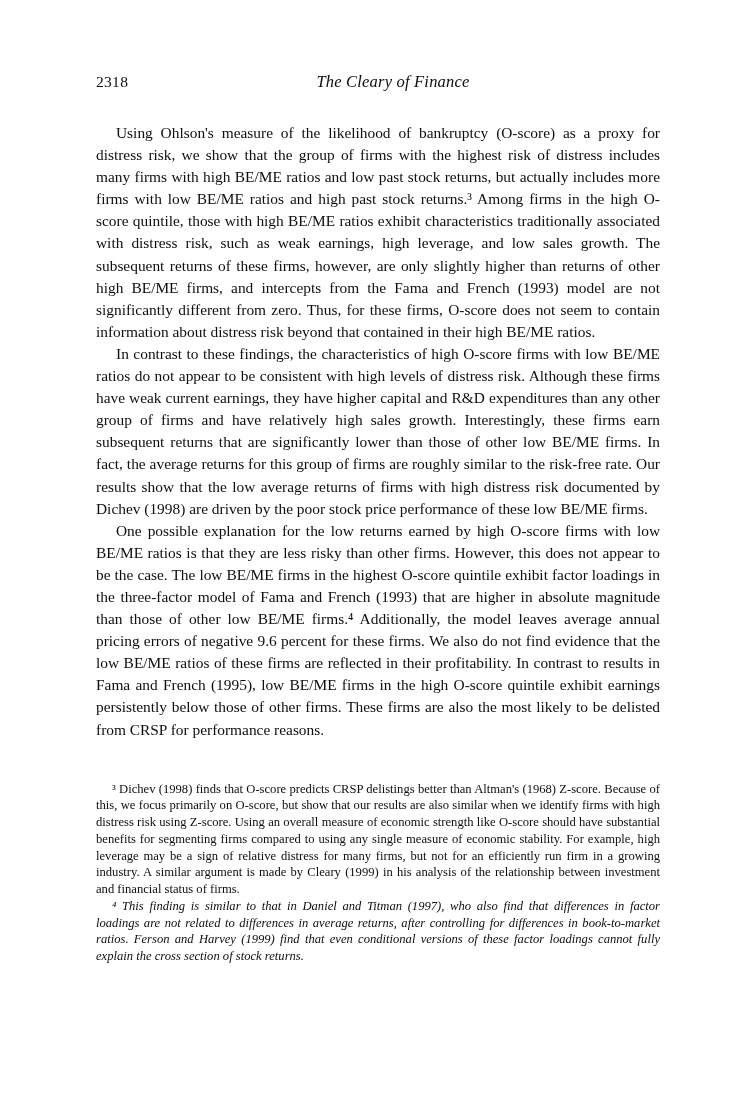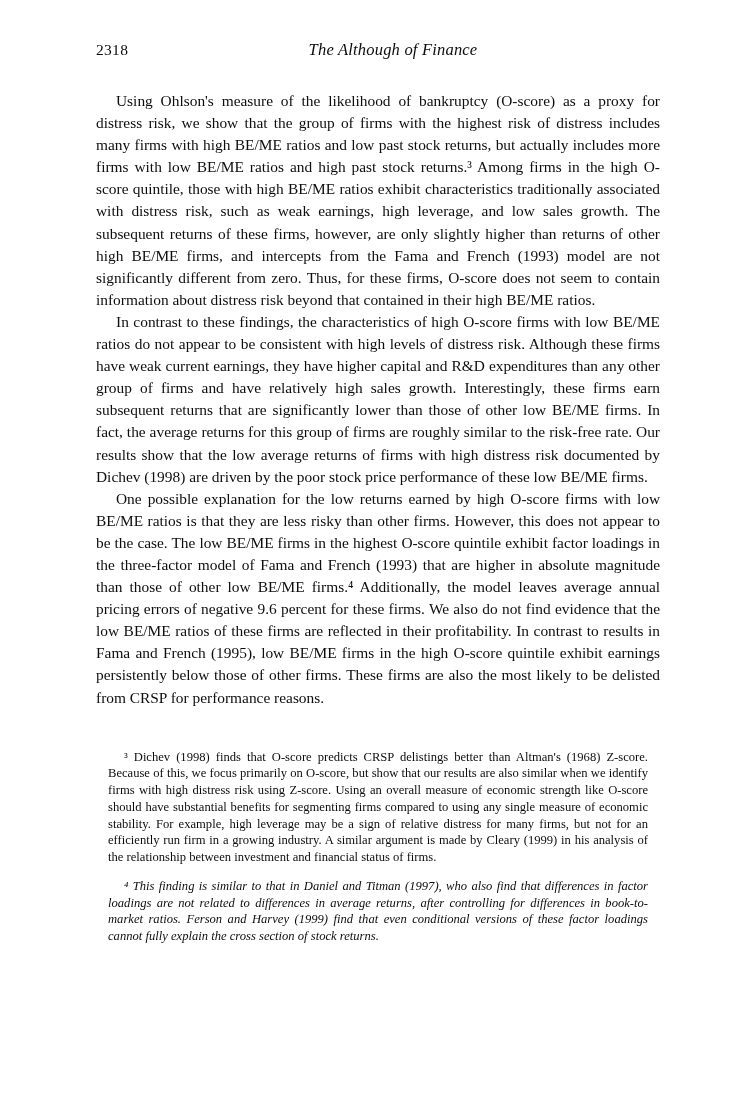--- a/index.html
+++ b/index.html
@@ -11,21 +11,21 @@
     height: 1120px;
     background: #ffffff;
     font-family: "Liberation Serif", serif;
     color: #0d0d0d;
   }
   .page {
     position: relative;
     width: 756px;
     height: 1120px;
     box-sizing: border-box;
-    padding: 40px 96px 40px 96px;
+    padding: 72px 96px 40px 96px;
   }
   .header {
     display: flex;
     align-items: baseline;
     height: 34px;
     margin-bottom: 14px;
   }
   .folio {
     font-size: 15.5px;
     letter-spacing: 0.3px;
@@ -48,39 +48,39 @@
     text-justify: inter-word;
     font-size: 15.4px;
     line-height: 1.435;
     text-indent: 20px;
     hyphens: manual;
   }
   .footnotes {
     margin-top: 40px;
   }
   p.footnote {
-    margin: 12px;
+    margin: 0;
     text-align: justify;
     font-size: 12.6px;
     line-height: 1.33;
     text-indent: 16px;
   }
   p.footnote + p.footnote {
     margin-top: 0px;
     font-style: italic;
   }
 </style>
 </head>
 <body>
 
 <div class="page">
 
   <div class="header">
     <div class="folio">2318</div>
-    <div class="running-head">The Although of Finance</div>
+    <div class="running-head">The Cleary of Finance</div>
   </div>
 
   <div class="body-block">
     <p class="para">Using Ohlson's measure of the likelihood of bankruptcy (O-score) as a proxy for distress risk, we show that the group of firms with the highest risk of distress includes many firms with high BE/ME ratios and low past stock returns, but actually includes more firms with low BE/ME ratios and high past stock returns.³ Among firms in the high O-score quintile, those with high BE/ME ratios exhibit characteristics traditionally associated with distress risk, such as weak earnings, high leverage, and low sales growth. The subsequent returns of these firms, however, are only slightly higher than returns of other high BE/ME firms, and intercepts from the Fama and French (1993) model are not significantly different from zero. Thus, for these firms, O-score does not seem to contain information about distress risk beyond that contained in their high BE/ME ratios.</p>
     <p class="para">In contrast to these findings, the characteristics of high O-score firms with low BE/ME ratios do not appear to be consistent with high levels of distress risk. Although these firms have weak current earnings, they have higher capital and R&amp;D expenditures than any other group of firms and have relatively high sales growth. Interestingly, these firms earn subsequent returns that are significantly lower than those of other low BE/ME firms. In fact, the average returns for this group of firms are roughly similar to the risk-free rate. Our results show that the low average returns of firms with high distress risk documented by Dichev (1998) are driven by the poor stock price performance of these low BE/ME firms.</p>
     <p class="para">One possible explanation for the low returns earned by high O-score firms with low BE/ME ratios is that they are less risky than other firms. However, this does not appear to be the case. The low BE/ME firms in the highest O-score quintile exhibit factor loadings in the three-factor model of Fama and French (1993) that are higher in absolute magnitude than those of other low BE/ME firms.⁴ Additionally, the model leaves average annual pricing errors of negative 9.6 percent for these firms. We also do not find evidence that the low BE/ME ratios of these firms are reflected in their profitability. In contrast to results in Fama and French (1995), low BE/ME firms in the high O-score quintile exhibit earnings persistently below those of other firms. These firms are also the most likely to be delisted from CRSP for performance reasons.</p>
   </div>
 
   <div class="footnotes">
     <p class="footnote">³ Dichev (1998) finds that O-score predicts CRSP delistings better than Altman's (1968) Z-score. Because of this, we focus primarily on O-score, but show that our results are also similar when we identify firms with high distress risk using Z-score. Using an overall measure of economic strength like O-score should have substantial benefits for segmenting firms compared to using any single measure of economic stability. For example, high leverage may be a sign of relative distress for many firms, but not for an efficiently run firm in a growing industry. A similar argument is made by Cleary (1999) in his analysis of the relationship between investment and financial status of firms.</p>

